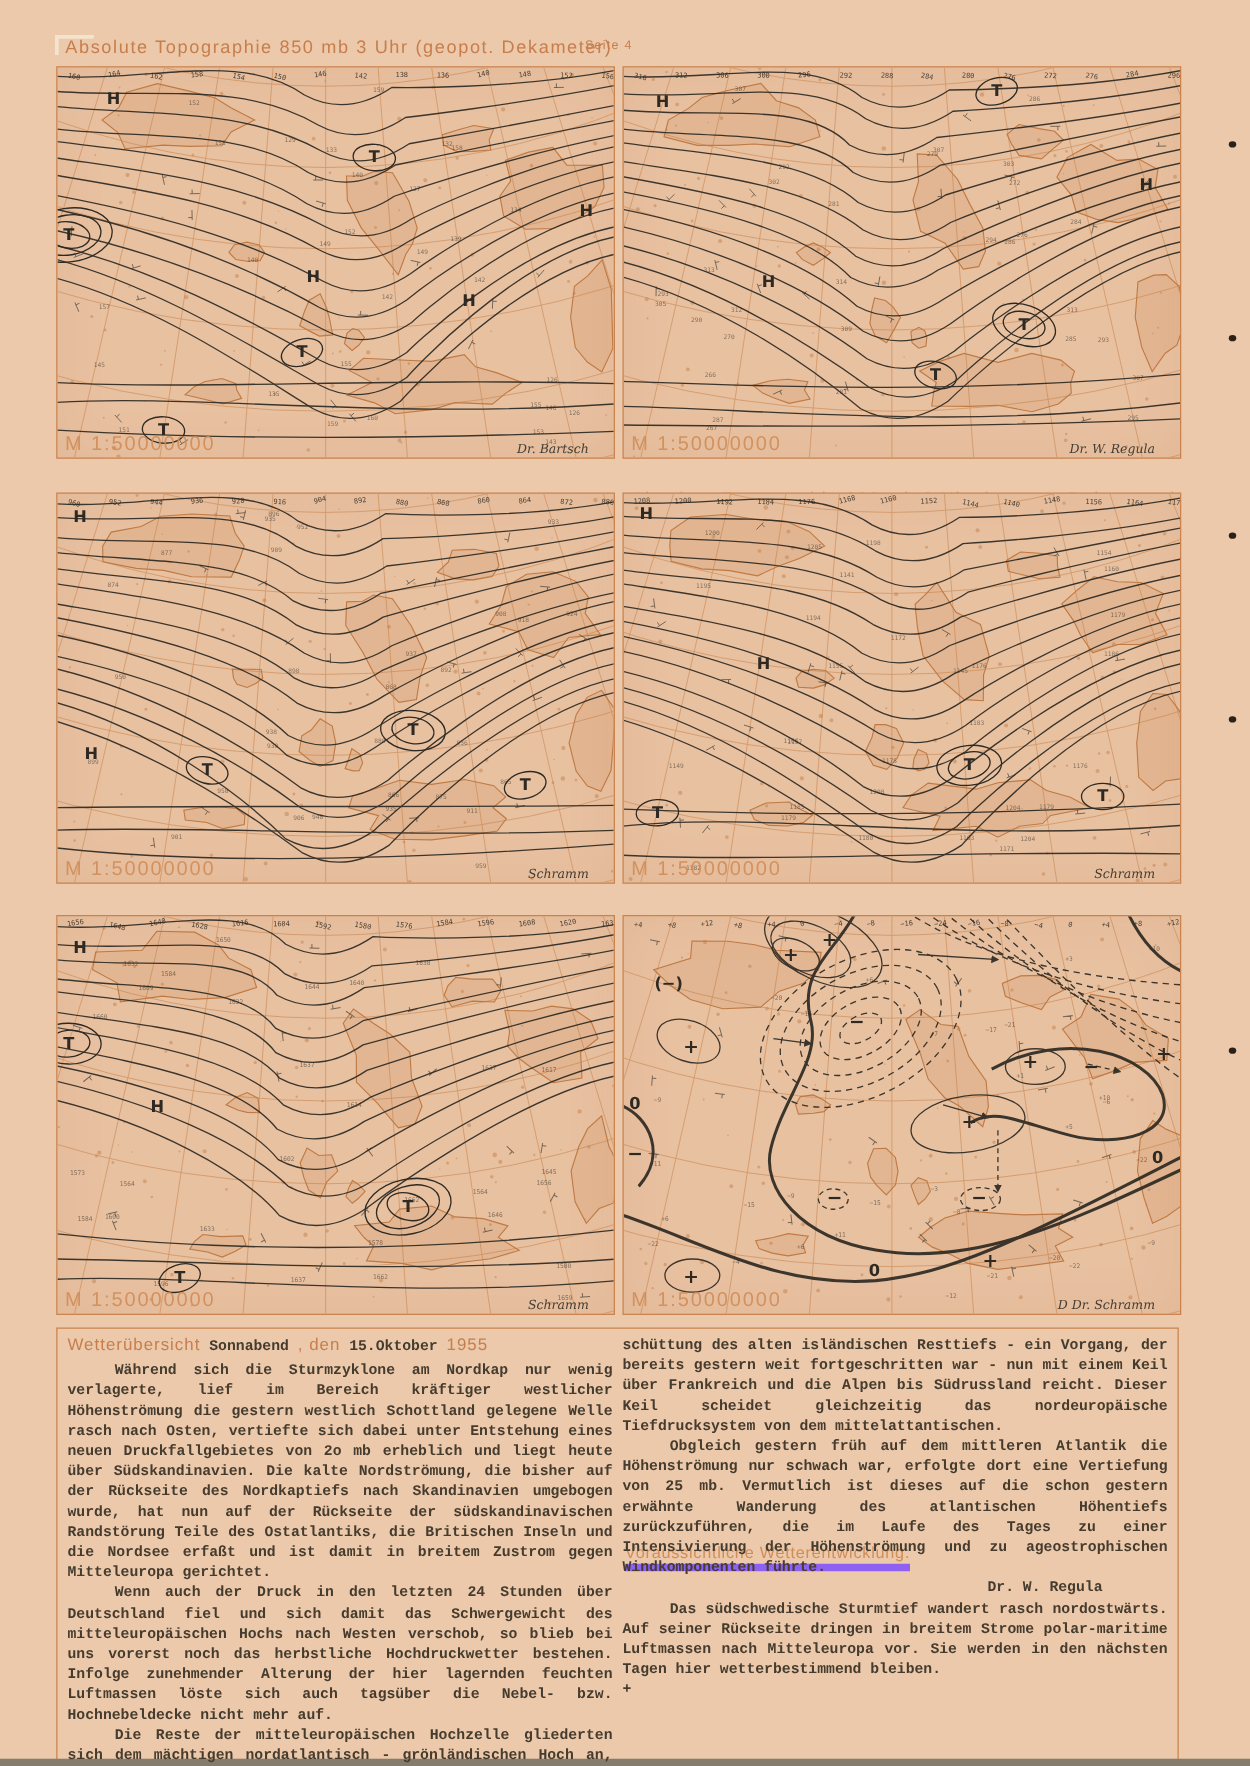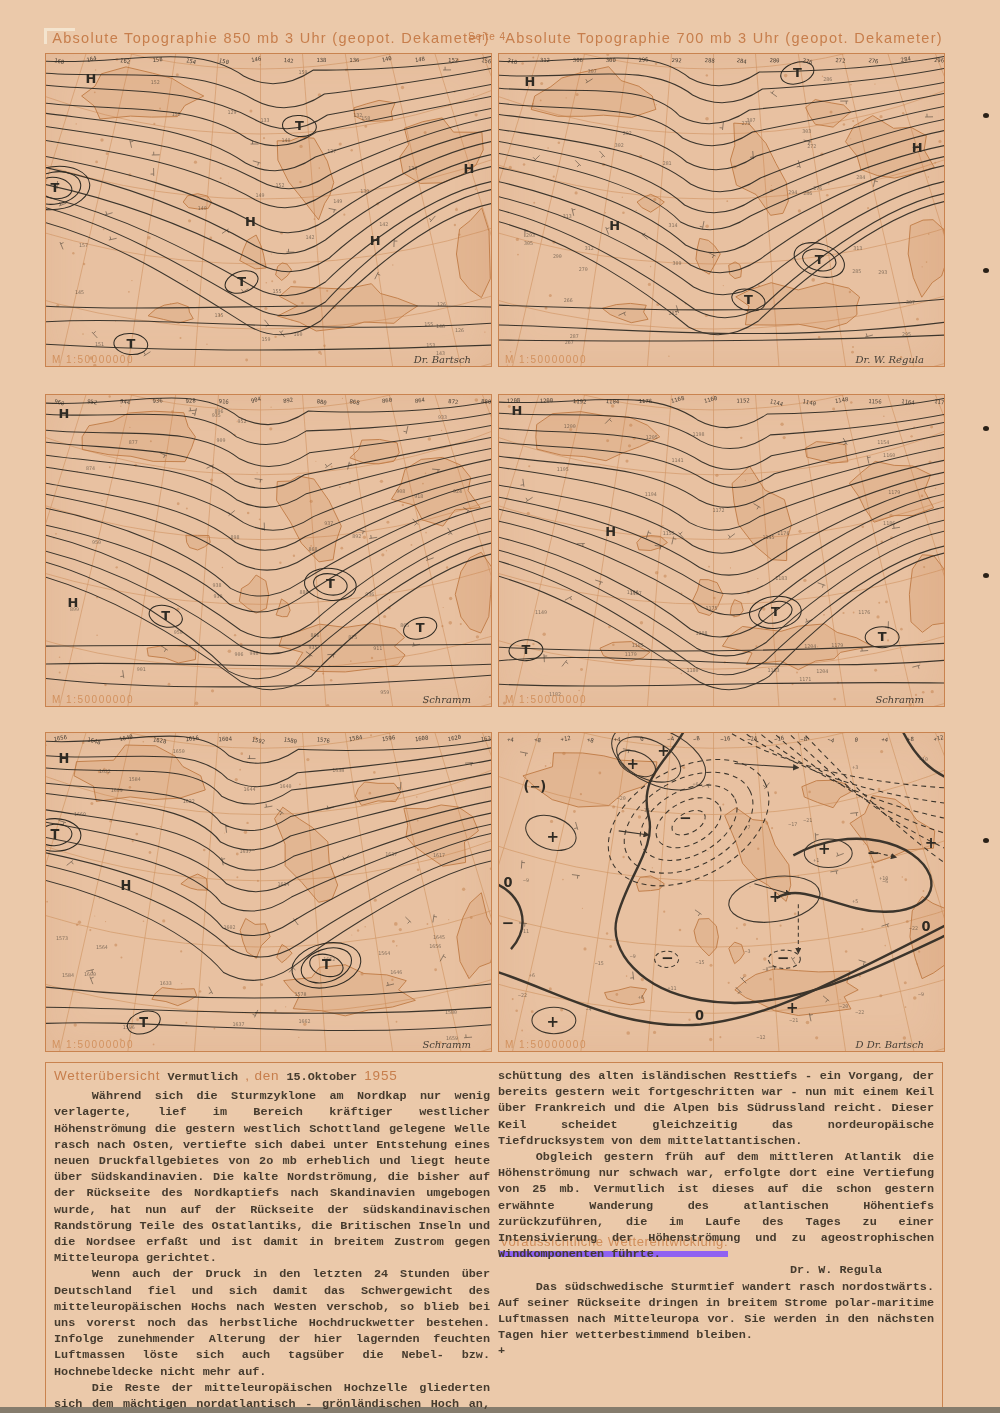--- a/index.html
+++ b/index.html
@@ -11,21 +11,21 @@
   .scan-edge{position:absolute;left:0;right:0;bottom:0;height:6px;background:#857c6d;}
   .punch-hole{position:absolute;width:6px;height:5px;border-radius:50%;background:#2a2118;left:983px;}
 
   .map-title{position:absolute;color:#c77e4c;font-size:14.5px;letter-spacing:1.3px;
     text-align:right;white-space:nowrap;font-weight:400;}
   .page-num{position:absolute;left:468px;top:31px;color:#c77e4c;font-size:10px;letter-spacing:1px;}
 
   .map{position:absolute;background:#e8c1a1;border:1px solid #c9834f;overflow:hidden;
     box-shadow:inset 0 0 40px rgba(190,120,70,.12);}
   .map svg{position:absolute;inset:0;width:100%;height:100%;}
-  .map .scale{position:absolute;left:6px;bottom:1px;color:#d08d58;font-size:10px;
+  .map .scale{position:absolute;left:6px;bottom:1px;color:#d08d58;font-size:16px;
     letter-spacing:1.5px;opacity:.9;}
   .map .sig{position:absolute;right:20px;bottom:1px;color:#33302a;font-size:10px;
     font-style:italic;font-family:"DejaVu Serif",serif;opacity:.9;}
 
   .text-box{position:absolute;left:45px;top:1062px;width:896px;height:346px;
     border:1px solid #c9834f;}
   .col{position:absolute;top:5px;bottom:4px;color:#453b2e;
     font-family:"Liberation Mono",monospace;font-size:11.8px;line-height:16.2px;
     font-weight:700;text-align:justify;}
   .col-left{left:8px;width:436px;}
@@ -46,21 +46,20 @@
 </style>
 </head>
 <body>
 
 <div class="page">
 
   <div class="corner-mark"></div>
   <div class="page-num">Seite 4</div>
 
   <div class="map-title" style="left:45px;top:30px;width:445px">Absolute Topographie 850 mb 3 Uhr (geopot. Dekameter)</div>
-  <div class="map-title" style="left:498px;top:30px;width:445px">Absolute Topographie 700 mb 3 Uhr (geopot. Dekameter)</div>
 
   <div class="map" style="left:45px;top:53px;width:445px;height:312px">
     <svg class="map-canvas" viewBox="0 0 446 312" preserveAspectRatio="none">
         <g stroke="#cb8b56" stroke-width="0.7" fill="none" opacity="0.75">
           <line x1="-13" y1="-93" x2="-276" y2="447"></line>
           <line x1="23" y1="-77" x2="-199" y2="481"></line>
           <line x1="60" y1="-64" x2="-119" y2="509"></line>
           <line x1="98" y1="-53" x2="-37" y2="531"></line>
           <line x1="137" y1="-46" x2="46" y2="547"></line>
           <line x1="176" y1="-41" x2="130" y2="557"></line>
@@ -1447,28 +1446,28 @@
           <path d="M132 17 l-7.8 -1.6 m5.9 1.2 l-0.6 3.1"></path>
           <path d="M278 229 l-8.0 0.8 m6.0 -0.6 l0.3 3.2"></path>
           <path d="M317 98 l0.6 8.0 m-0.5 -6.0 l3.2 -0.3"></path>
           <path d="M293 220 l4.1 6.9 m-3.1 -5.1 l2.7 -1.6"></path>
           <path d="M242 240 l5.8 5.5 m-4.3 -4.1 l2.2 -2.3"></path>
           <path d="M135 242 l-1.0 -7.9 m0.7 6.0 l-3.2 0.4"></path>
           <path d="M331 263 l-6.2 -5.1 m4.6 3.8 l-2.0 2.5"></path>
         </g>
       </svg>
     <div class="scale">M 1:50000000</div>
-    <div class="sig">D Dr. Bartsch</div>
+    <div class="sig">D Dr. Schramm</div>
   </div>
 
   <div class="text-box">
     <div class="col col-left">
       <div class="ov-headline">
         <span class="orange">Wetterübersicht</span>
-        <span class="typed">Vermutlich</span>
+        <span class="typed">Sonnabend</span>
         <span class="orange">, den</span>
         <span class="typed">15.Oktober</span>
         <span class="orange">1955</span>
       </div>
       <p class="ind">Während sich die Sturmzyklone am Nordkap nur wenig verlagerte, lief im Bereich kräftiger westlicher Höhenströmung die gestern westlich Schottland gelegene Welle rasch nach Osten, vertiefte sich dabei unter Entstehung eines neuen Druckfallgebietes von 2o mb erheblich und liegt heute über Südskandinavien. Die kalte Nordströmung, die bisher auf der Rückseite des Nordkaptiefs nach Skandinavien umgebogen wurde, hat nun auf der Rückseite der südskandinavischen Randstörung Teile des Ostatlantiks, die Britischen Inseln und die Nordsee erfaßt und ist damit in breitem Zustrom gegen Mitteleuropa gerichtet.</p>
       <p class="ind">Wenn auch der Druck in den letzten 24 Stunden über Deutschland fiel und sich damit das Schwergewicht des mitteleuropäischen Hochs nach Westen verschob, so blieb bei uns vorerst noch das herbstliche Hochdruckwetter bestehen. Infolge zunehmender Alterung der hier lagernden feuchten Luftmassen löste sich auch tagsüber die Nebel- bzw. Hochnebeldecke nicht mehr auf.</p>
       <p class="ind">Die Reste der mitteleuropäischen Hochzelle gliederten sich dem mächtigen nordatlantisch - grönländischen Hoch an, das nach Verstärkung auf 1o4o mb und Zu-</p>
     </div>
     <div class="col col-right">
       <div class="forecast-label">Voraussichtliche Wetterentwicklung:</div>

